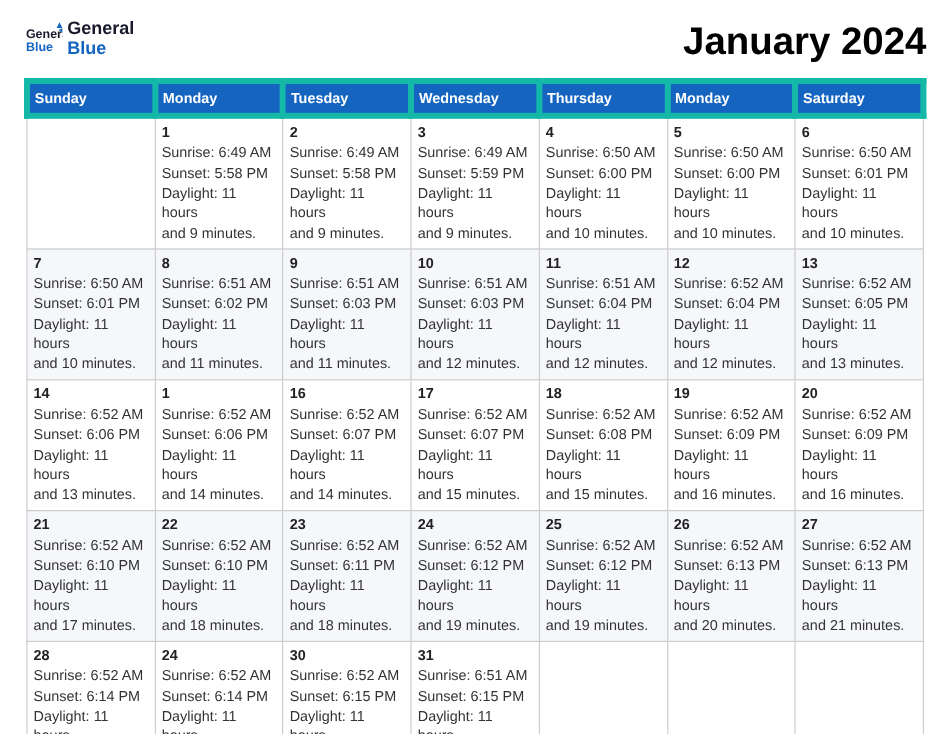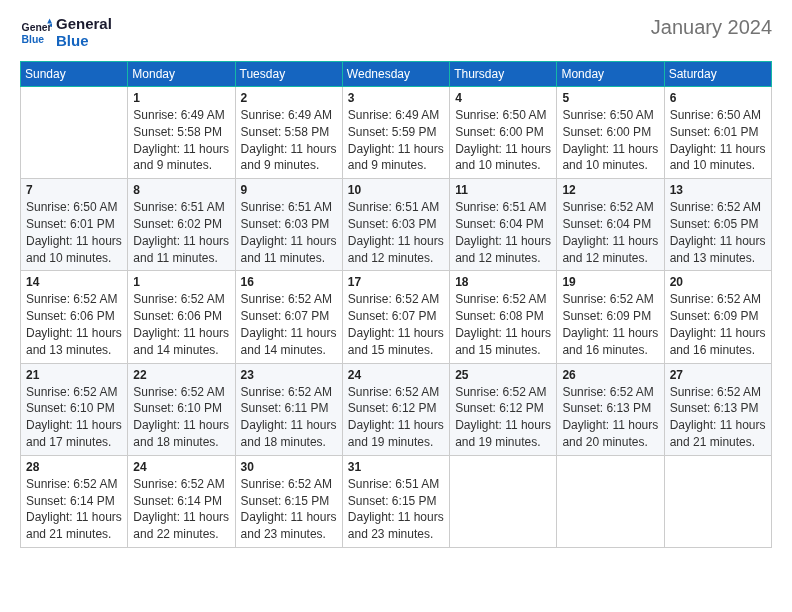--- a/index.html
+++ b/index.html
@@ -22,41 +22,41 @@
       gap: 4px;
     }
     .logo-icon {
       width: 32px;
       height: 32px;
     }
     .title-block {
       text-align: right;
     }
     .month-title {
-      font-size: 20px;
-      font-weight: normal;
-      color: #737373;
+      font-size: 32px;
+      font-weight: bold;
+      color: #000000;
     }
     .location-title {
       font-size: 14px;
       color: #444;
     }
     table {
       width: 100%;
       border-collapse: collapse;
       table-layout: fixed;
     }
     thead tr th {
       background-color: #1565c0;
       color: #fff;
       font-size: 12px;
-      font-weight: normal;
+      font-weight: bold;
       padding: 5px 4px;
       text-align: left;
-      border: 1px solid #14b8a6;
+      border: 5px solid #14b8a6;
     }
     tbody tr td {
       border: 1px solid #ccc;
       vertical-align: top;
       padding: 4px 5px;
       font-size: 10px;
       color: #222;
       height: 80px;
     }
     tbody tr:nth-child(even) td {

